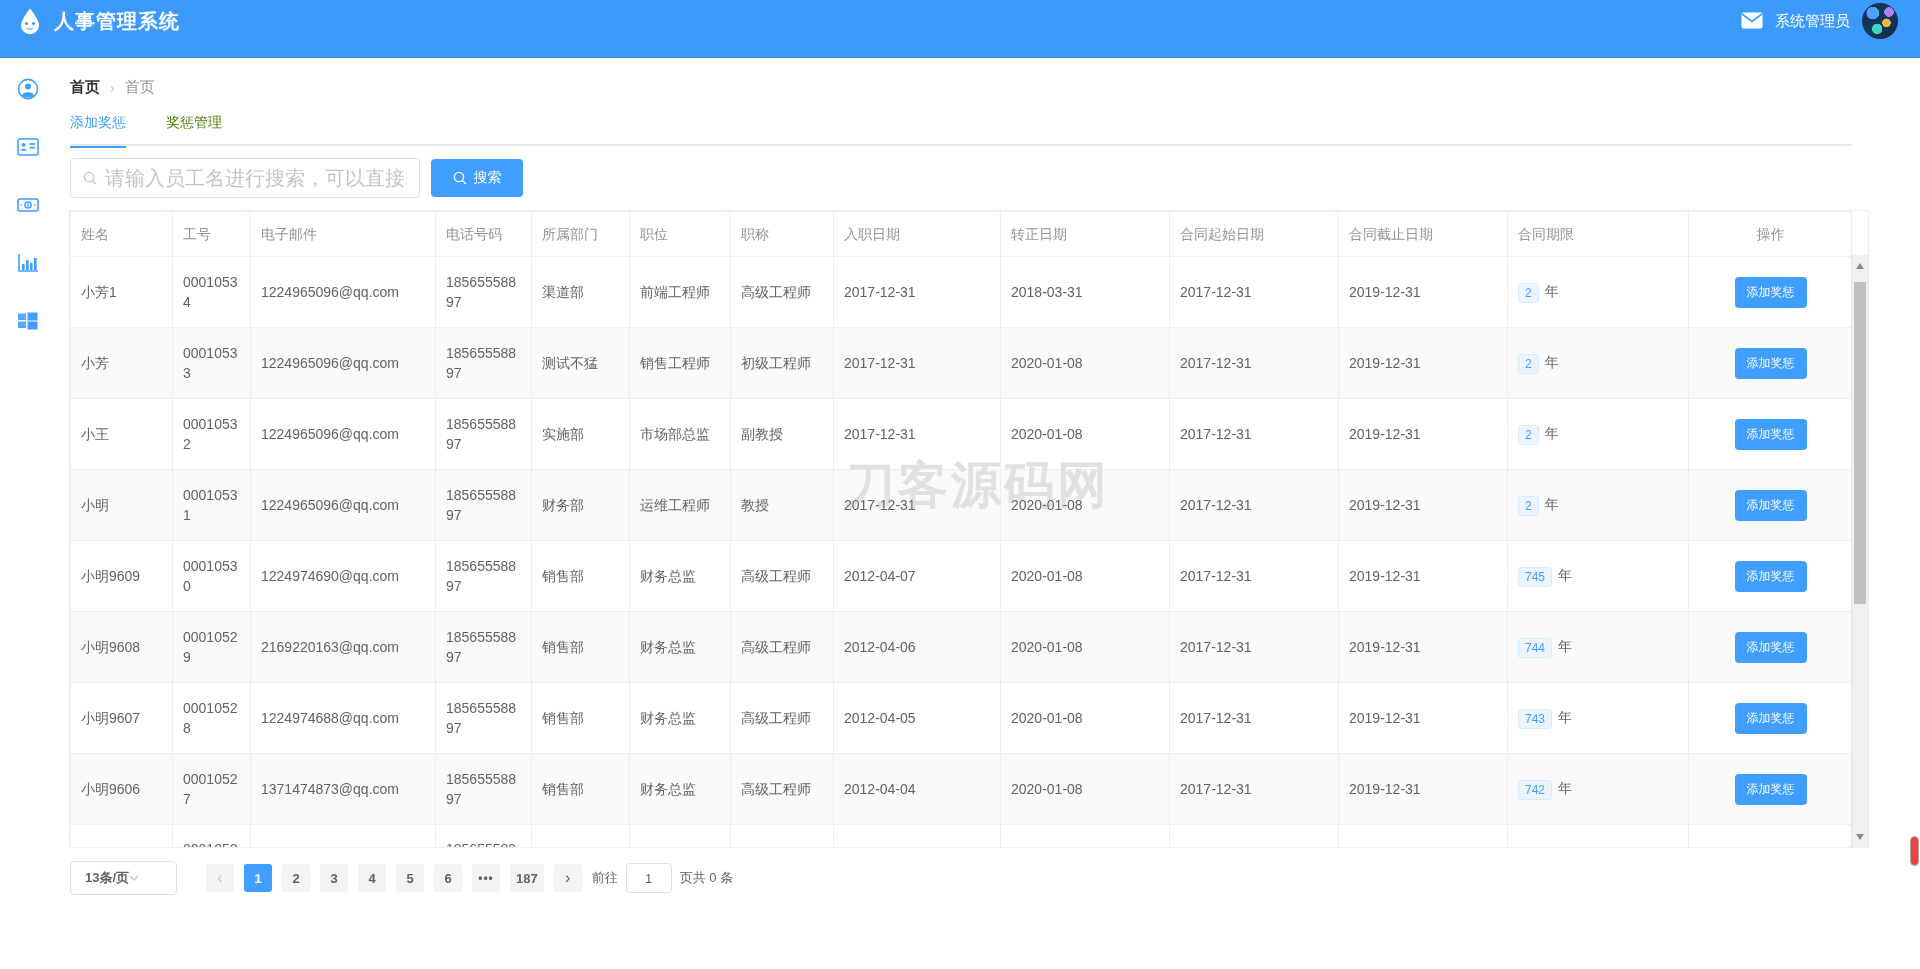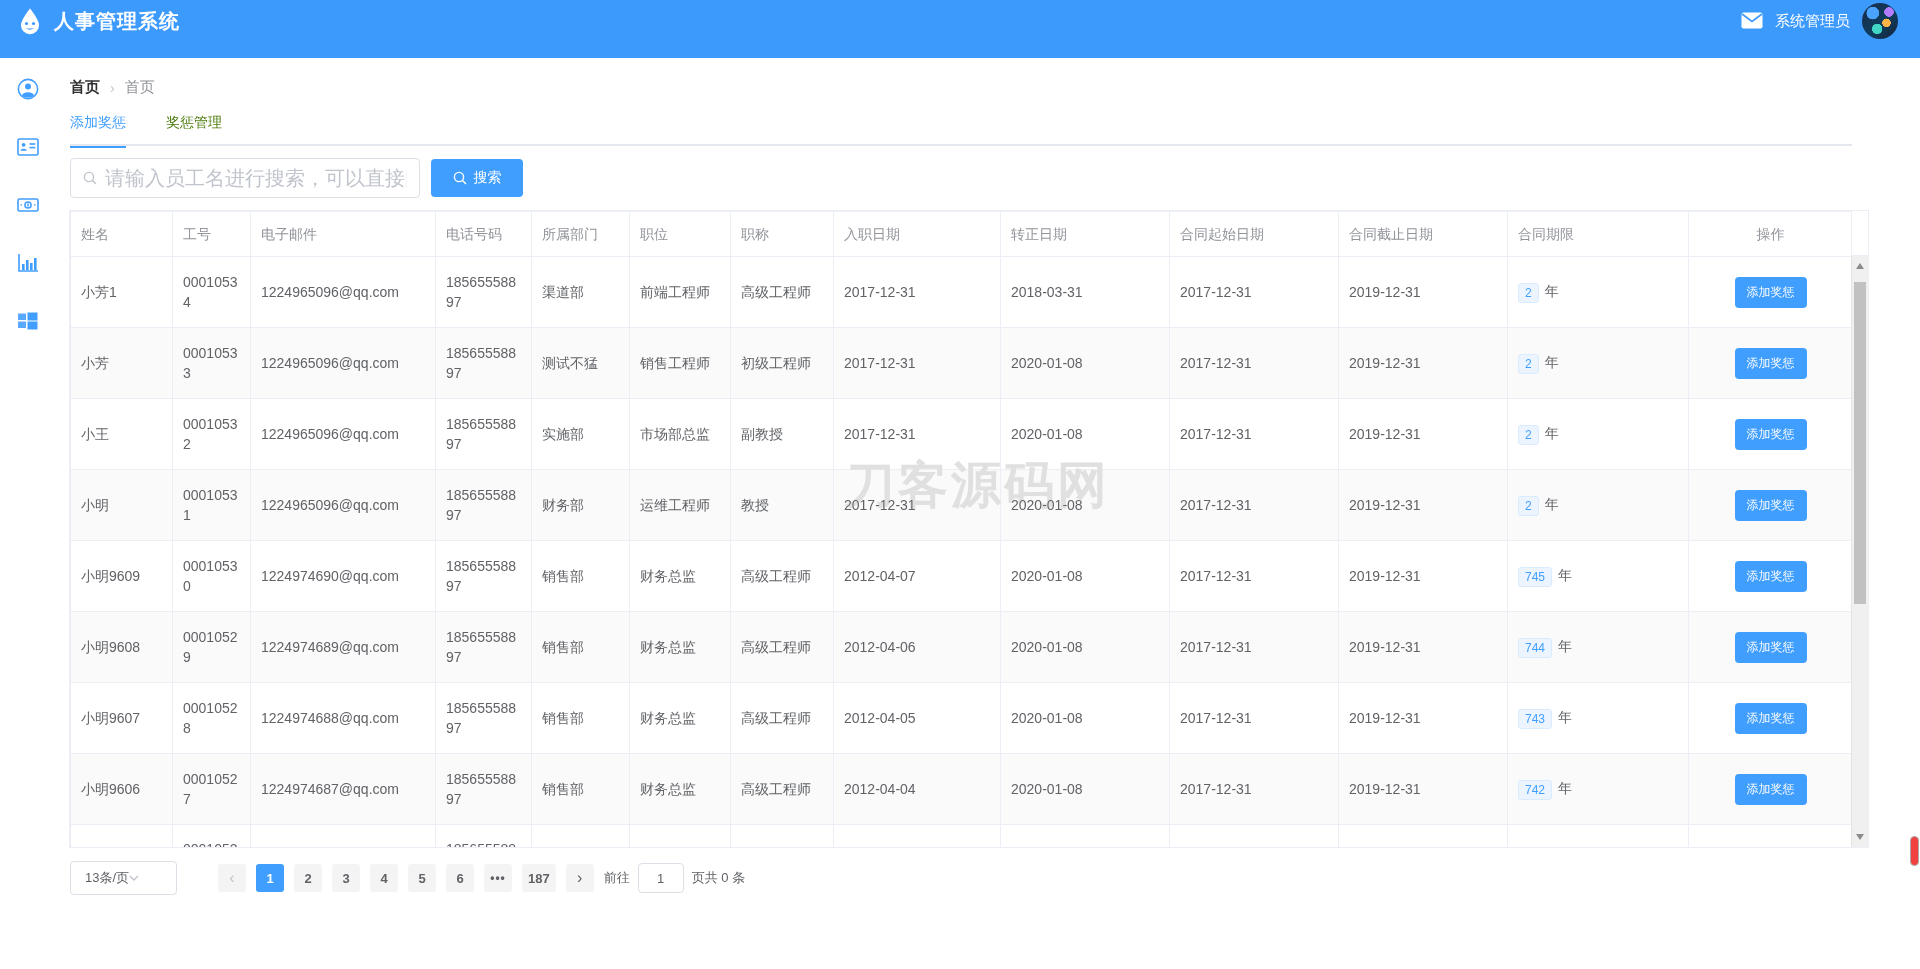--- a/index.html
+++ b/index.html
@@ -90,21 +90,21 @@
   .sb-arrow-up { top:7px; border-bottom:6px solid #8a8a8a; }
   .sb-arrow-down { bottom:7px; border-top:6px solid #8a8a8a; }
   .sb-thumb { position:absolute; left:2px; width:12px; top:26px; height:322px; background:#c1c1c1;
               cursor:pointer; }
 
   
   .pagination { position:absolute; left:14px; top:802px; height:36px; display:flex;
                 align-items:center; font-size:13px; color:#606266; }
   .page-size { width:107px; height:34px; border:1px solid #dcdfe6; border-radius:4px;
                display:flex; align-items:center; justify-content:flex-start;
-               padding:0 10px 0 14px; cursor:pointer; background:#fff; margin-right:36px; }
+               padding:0 10px 0 14px; cursor:pointer; background:#fff; margin-right:24px;font-weight:bold; }
   .pager { display:flex; align-items:center; }
   .pbtn { min-width:28px; height:28px; margin:0 5px; background:#f4f4f5; border:none;
           border-radius:3px; color:#606266; font-size:13px; font-weight:700; cursor:pointer;
           display:flex; align-items:center; justify-content:center; font-family:inherit;
           padding:0 6px; }
   .pbtn.arrow { font-size:16px; font-weight:400; }
   .pbtn.prev { color:#c0c4cc; cursor:default; }
   .pbtn.active { background:#409eff; color:#fff; }
   .pbtn.more { letter-spacing:1px; font-size:12px; }
   .goto { display:flex; align-items:center; margin-left:5px; gap:8px; }
@@ -324,21 +324,21 @@
               <td>2012-04-07</td>
               <td>2020-01-08</td>
               <td>2017-12-31</td>
               <td>2019-12-31</td>
               <td><span class="term-badge">745</span>年</td>
               <td class="center"><button class="action-btn">添加奖惩</button></td>
             </tr>
             <tr class="striped">
               <td>小明9608</td>
               <td>00010529</td>
-              <td>1224974689@qq.com</td>
+              <td>2169220163@qq.com</td>
               <td>18565558897</td>
               <td>销售部</td>
               <td>财务总监</td>
               <td>高级工程师</td>
               <td>2012-04-06</td>
               <td>2020-01-08</td>
               <td>2017-12-31</td>
               <td>2019-12-31</td>
               <td><span class="term-badge">744</span>年</td>
               <td class="center"><button class="action-btn">添加奖惩</button></td>
@@ -354,21 +354,21 @@
               <td>2012-04-05</td>
               <td>2020-01-08</td>
               <td>2017-12-31</td>
               <td>2019-12-31</td>
               <td><span class="term-badge">743</span>年</td>
               <td class="center"><button class="action-btn">添加奖惩</button></td>
             </tr>
             <tr class="striped">
               <td>小明9606</td>
               <td>00010527</td>
-              <td>1224974687@qq.com</td>
+              <td>1371474873@qq.com</td>
               <td>18565558897</td>
               <td>销售部</td>
               <td>财务总监</td>
               <td>高级工程师</td>
               <td>2012-04-04</td>
               <td>2020-01-08</td>
               <td>2017-12-31</td>
               <td>2019-12-31</td>
               <td><span class="term-badge">742</span>年</td>
               <td class="center"><button class="action-btn">添加奖惩</button></td>

